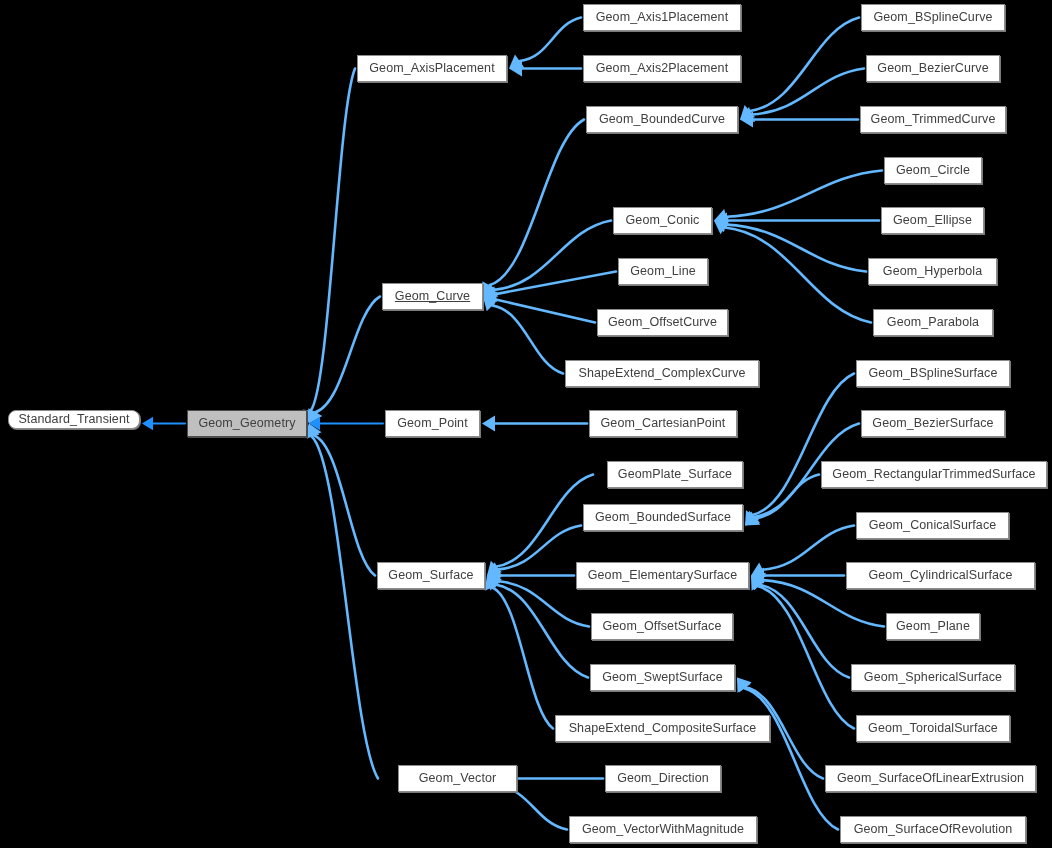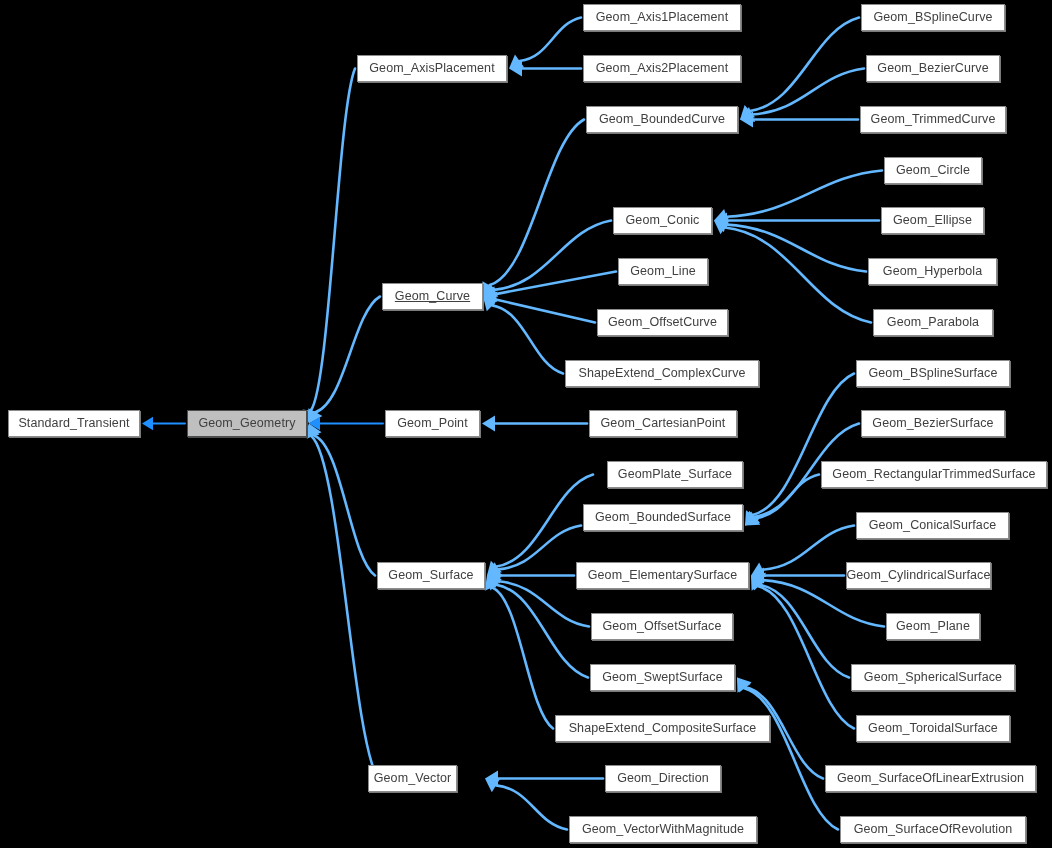--- a/index.html
+++ b/index.html
@@ -128,21 +128,21 @@
       <path d="M 744.1946555586989 688.3276004447746 C 786.6146555586988 698.9676004447746, 799.62 811.26, 838 829.5" fill="none" stroke="#63b8ff" stroke-width="2.6" stroke-linecap="round"></path>
       <polygon points="737,677.5 750.9077678344592,683.8669139983813 737.4815432829386,692.7882868911679" fill="#63b8ff"></polygon>
       <path d="M 311.48034341093074 436.26118711420895 C 340.46034341093076 461.111187114209, 351.78 735.9, 378 778.5" fill="none" stroke="#63b8ff" stroke-width="2.6" stroke-linecap="round"></path>
       <polygon points="309,423.5 319.3922794217403,434.7233741994319 303.5684074001212,437.79900002898603" fill="#63b8ff"></polygon>
       <path d="M 498 778.5 L 603 778.5" fill="none" stroke="#63b8ff" stroke-width="2.6" stroke-linecap="round"></path>
       <polygon points="485,778.5 498,770.44 498,786.56" fill="#63b8ff"></polygon>
       <path d="M 496.03907755403355 785.3657677470209 C 530.4790775540336 788.9357677470209, 535.84 823.38, 567 829.5" fill="none" stroke="#63b8ff" stroke-width="2.6" stroke-linecap="round"></path>
       <polygon points="485,778.5 500.2958535571865,778.52153966352 491.7823015508806,792.2099958305217" fill="#63b8ff"></polygon>
     </svg>
   <div id="node-layer">
-      <div class="node-box" style="left: 8px; top: 410px; width: 132px; height: 27px;">
+      <div class="node-box" style="left: 8px; top: 410px; width: 132px; height: 19px; border-radius: 8px;">
         <span class="node-label">Standard_Transient</span>
       </div>
       <div class="node-box highlight" style="left: 187px; top: 410px; width: 120px; height: 27px;">
         <span class="node-label">Geom_Geometry</span>
       </div>
       <div class="node-box" style="left: 357px; top: 55px; width: 150px; height: 27px;">
         <span class="node-label">Geom_AxisPlacement</span>
       </div>
       <div class="node-box" style="left: 583px; top: 4px; width: 158px; height: 27px;">
         <span class="node-label">Geom_Axis1Placement</span>
@@ -221,39 +221,39 @@
       </div>
       <div class="node-box" style="left: 861px; top: 410px; width: 144px; height: 27px;">
         <span class="node-label">Geom_BezierSurface</span>
       </div>
       <div class="node-box" style="left: 821px; top: 461px; width: 226px; height: 27px;">
         <span class="node-label">Geom_RectangularTrimmedSurface</span>
       </div>
       <div class="node-box" style="left: 856px; top: 512px; width: 153px; height: 27px;">
         <span class="node-label">Geom_ConicalSurface</span>
       </div>
-      <div class="node-box" style="left: 846px; top: 562px; width: 145px; height: 27px;">
+      <div class="node-box" style="left: 846px; top: 562px; width: 189px; height: 27px;">
         <span class="node-label">Geom_CylindricalSurface</span>
       </div>
       <div class="node-box" style="left: 886px; top: 613px; width: 94px; height: 27px;">
         <span class="node-label">Geom_Plane</span>
       </div>
       <div class="node-box" style="left: 851px; top: 664px; width: 164px; height: 27px;">
         <span class="node-label">Geom_SphericalSurface</span>
       </div>
       <div class="node-box" style="left: 856px; top: 715px; width: 154px; height: 27px;">
         <span class="node-label">Geom_ToroidalSurface</span>
       </div>
       <div class="node-box" style="left: 825px; top: 765px; width: 211px; height: 27px;">
         <span class="node-label">Geom_SurfaceOfLinearExtrusion</span>
       </div>
       <div class="node-box" style="left: 840px; top: 816px; width: 186px; height: 27px;">
         <span class="node-label">Geom_SurfaceOfRevolution</span>
       </div>
-      <div class="node-box" style="left: 368px; top: 765px; width: 89px; height: 27px;">
+      <div class="node-box" style="left: 398px; top: 765px; width: 119px; height: 27px;">
         <span class="node-label">Geom_Vector</span>
       </div>
       <div class="node-box" style="left: 605px; top: 765px; width: 116px; height: 27px;">
         <span class="node-label">Geom_Direction</span>
       </div>
       <div class="node-box" style="left: 569px; top: 816px; width: 188px; height: 27px;">
         <span class="node-label">Geom_VectorWithMagnitude</span>
       </div>
     </div>
 </div>

